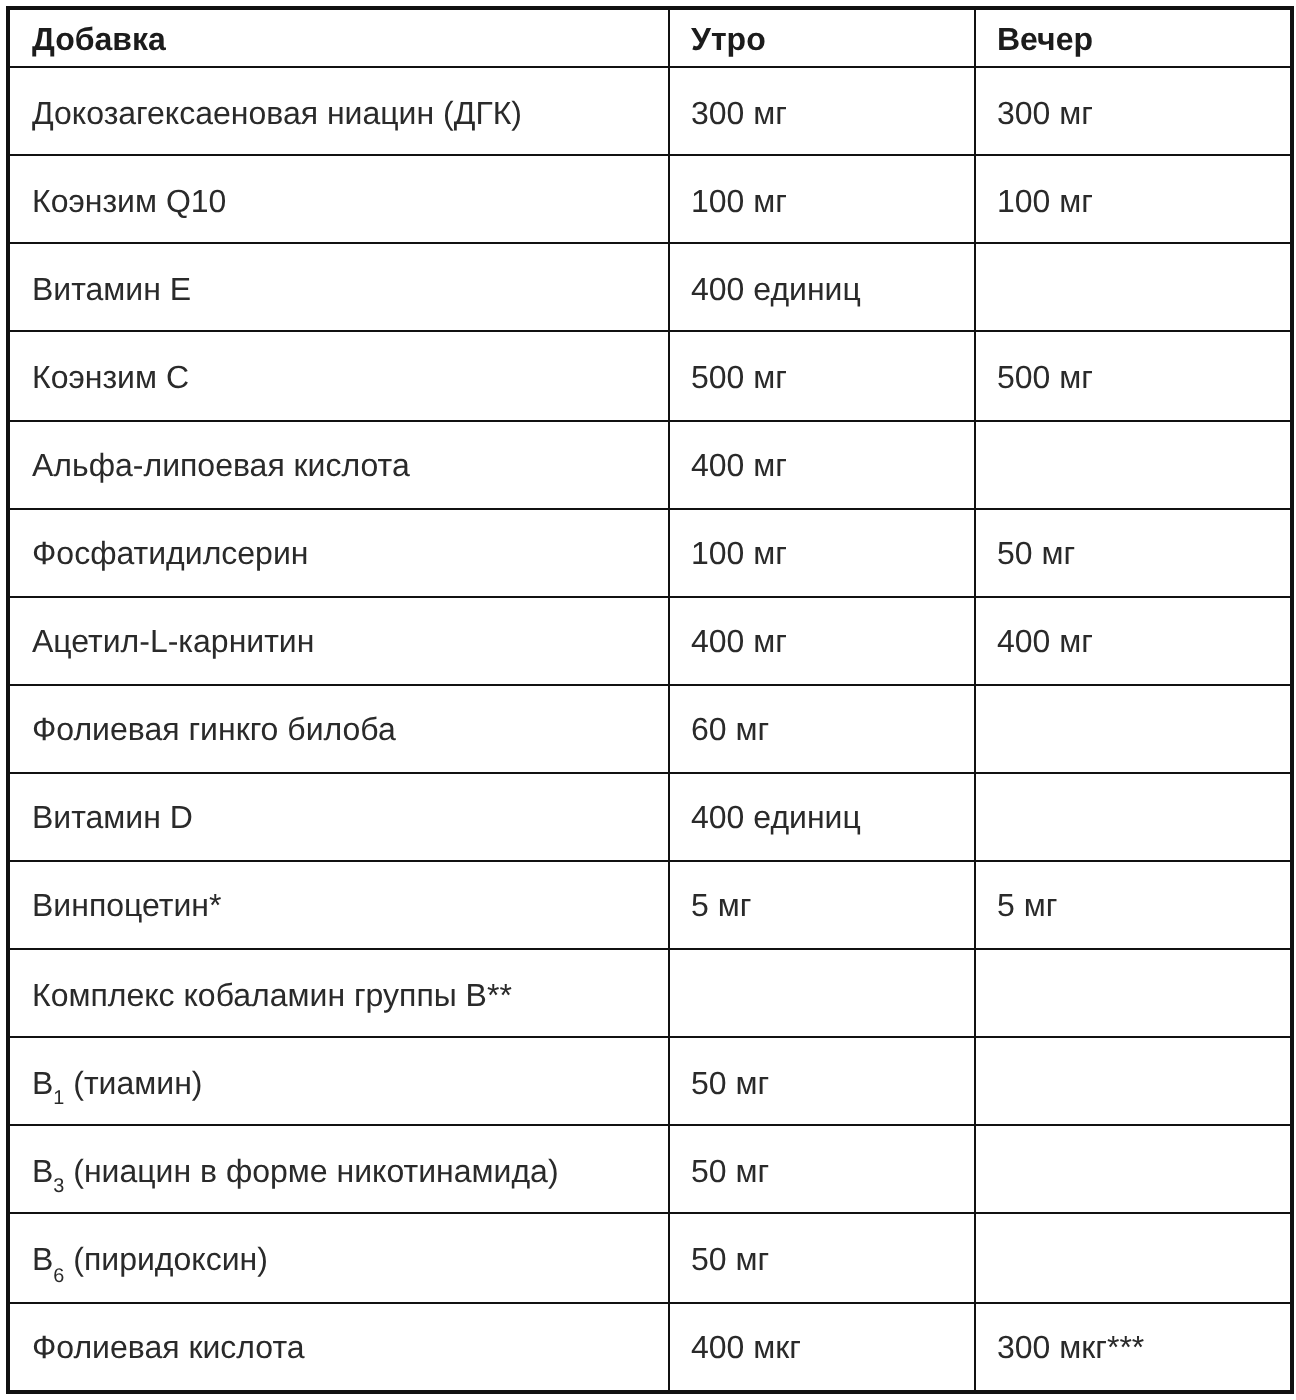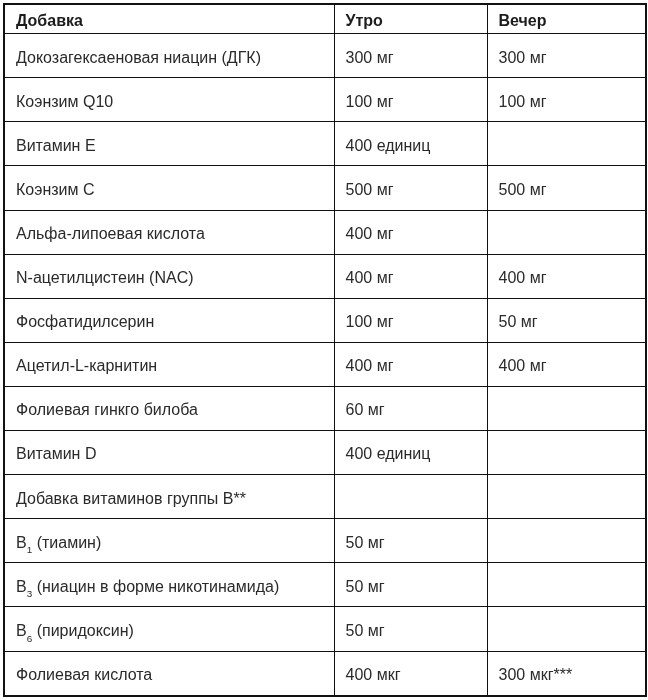--- a/index.html
+++ b/index.html
@@ -83,46 +83,46 @@
         <td>Коэнзим C</td>
         <td>500 мг</td>
         <td>500 мг</td>
       </tr>
       <tr>
         <td>Альфа-липоевая кислота</td>
         <td>400 мг</td>
         <td></td>
       </tr>
       <tr>
-        <td>N-ацетилцистеин (NAC)</td>
-        <td>400 мг</td>
-        <td>400 мг</td>
-      </tr>
-      <tr>
         <td>Фосфатидилсерин</td>
         <td>100 мг</td>
         <td>50 мг</td>
       </tr>
       <tr>
         <td>Ацетил-L-карнитин</td>
         <td>400 мг</td>
         <td>400 мг</td>
       </tr>
       <tr>
         <td>Фолиевая гинкго билоба</td>
         <td>60 мг</td>
         <td></td>
       </tr>
       <tr>
         <td>Витамин D</td>
         <td>400 единиц</td>
         <td></td>
       </tr>
       <tr>
-        <td>Добавка витаминов группы B**</td>
+        <td>Винпоцетин*</td>
+        <td>5 мг</td>
+        <td>5 мг</td>
+      </tr>
+      <tr>
+        <td>Комплекс кобаламин группы B**</td>
         <td></td>
         <td></td>
       </tr>
       <tr>
         <td>B<sub>1</sub> (тиамин)</td>
         <td>50 мг</td>
         <td></td>
       </tr>
       <tr>
         <td>B<sub>3</sub> (ниацин в форме никотинамида)</td>

